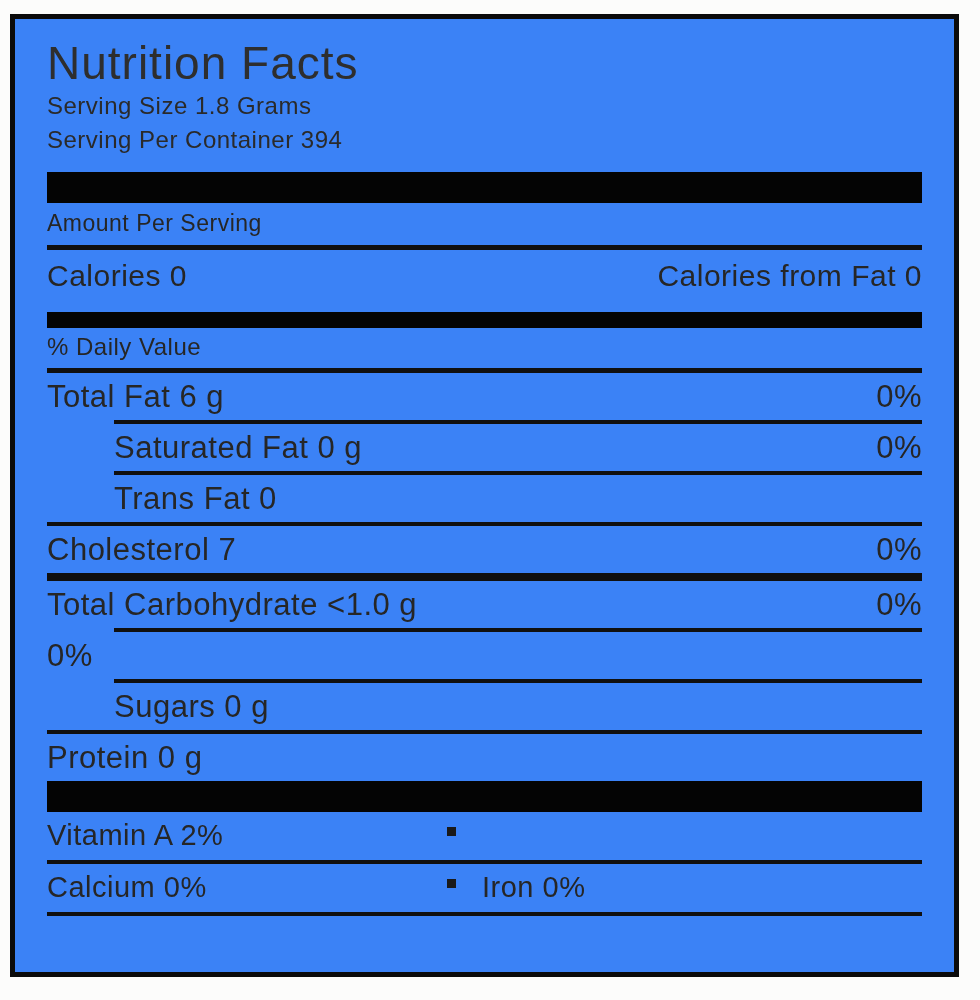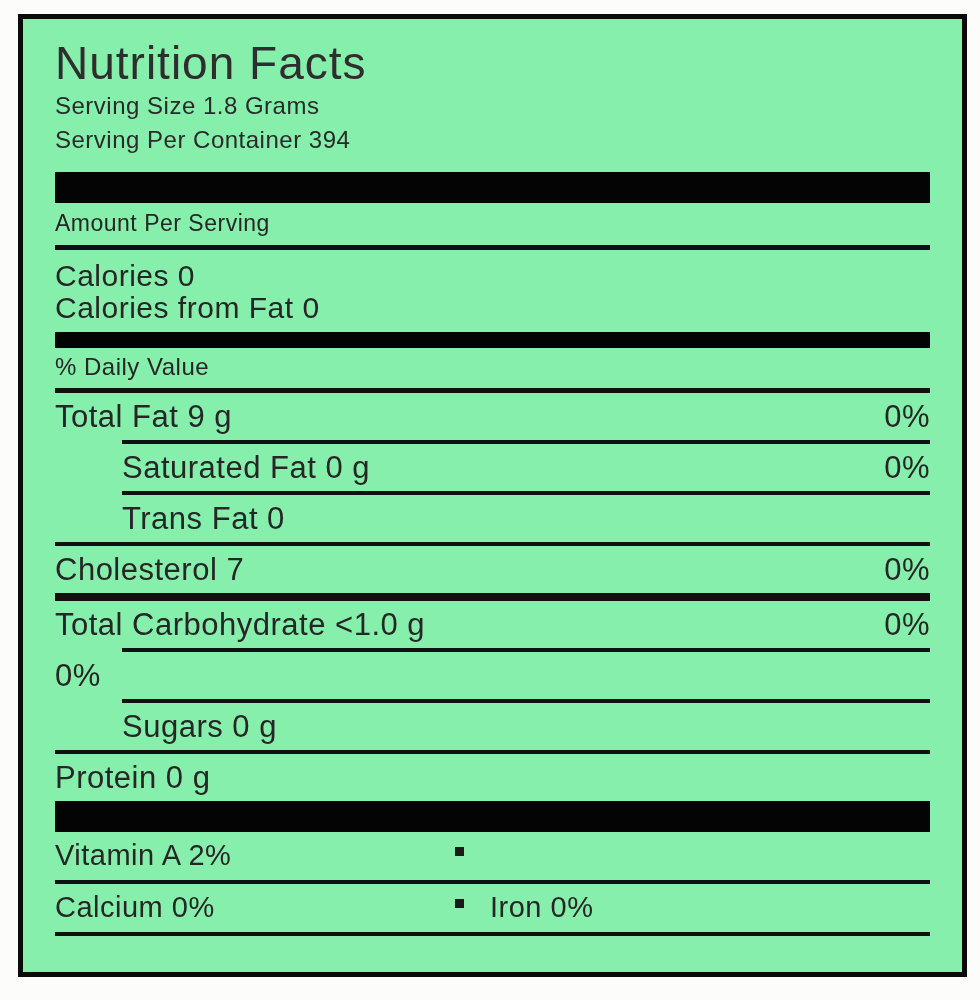--- a/index.html
+++ b/index.html
@@ -9,23 +9,23 @@
     background:#f7f7f5;
     color:#262626;
   }
   .page {
     position:relative;
     width:980px; height:1000px;
     background:#fcfcfb;
   }
   .frame {
     position:absolute;
-    left:18px; top:14px; width:949px; height:963px;
+    left:10px; top:14px; width:949px; height:963px;
     border:5px solid #0b0b0b;
-    background:#86efac;
+    background:#3b82f6;
   }
   .content {
     padding:18px 32px 0 32px;
     height:100%;
   }
   .title {
     font-size:46px;
     line-height:52px;
     letter-spacing:1px;
     color:#2e2e2e;
@@ -50,23 +50,22 @@
   }
   .rule { height:4px; background:#101010; }
   .rule.thick { height:5px; }
   .rule.indent { margin-left:67px; }
   .calories-row {
     display:flex;
     justify-content:space-between;
     align-items:baseline;
     font-size:30px;
     line-height:32px;
-    padding:10px 0 8px 0;
+    padding:10px 0 20px 0;
     letter-spacing:0.5px;
-    flex-direction:column;
   }
   .dv-header {
     text-align:left;
     font-size:24px;
     line-height:26px;
     padding:6px 0 8px 0;
     letter-spacing:0.5px;
   }
   .nrow {
     display:flex;
@@ -118,21 +117,21 @@
         <span>Calories 0</span>
         <span>Calories from Fat 0</span>
       </div>
 
       <div class="bar thin"></div>
 
       <div class="dv-header">% Daily Value</div>
       <div class="rule thick"></div>
 
       <div class="nrow">
-        <span class="nname">Total Fat 9 g</span>
+        <span class="nname">Total Fat 6 g</span>
         <span class="nval">0%</span>
       </div>
       <div class="rule indent"></div>
 
       <div class="nrow">
         <span class="nname sub">Saturated Fat 0 g</span>
         <span class="nval">0%</span>
       </div>
       <div class="rule indent"></div>
 

